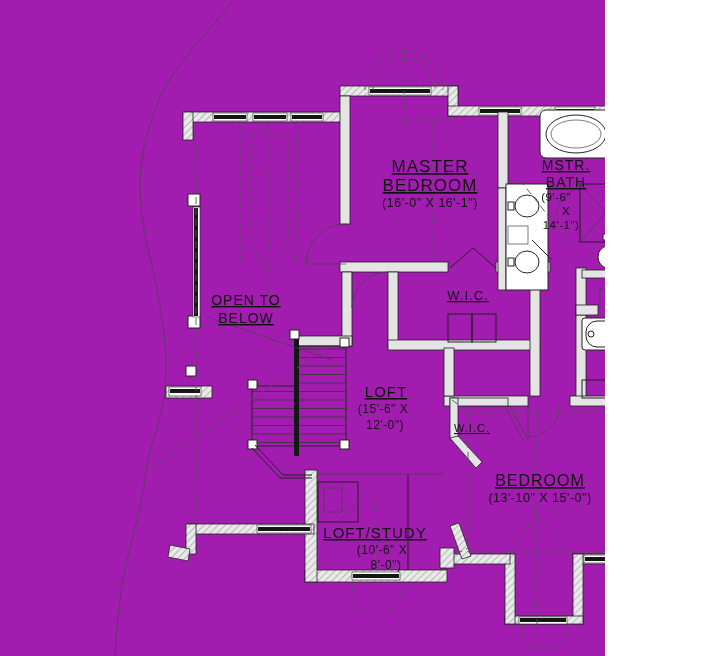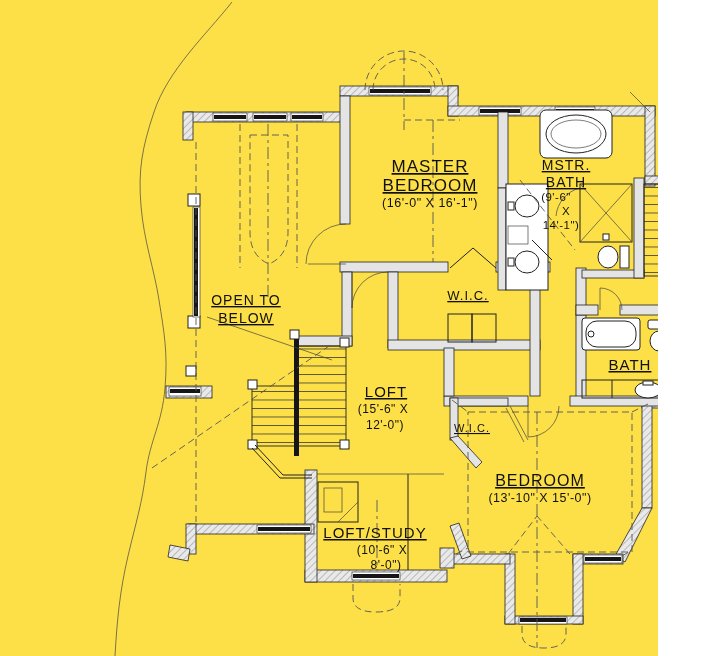--- a/index.html
+++ b/index.html
@@ -1,16 +1,16 @@
 <!DOCTYPE html>
 <html><head>
 <meta charset="utf-8">
 <style>
   html,body{margin:0;padding:0;background:#ffffff;}
-  .canvas{position:relative;width:658px;height:656px;background:#fde047;overflow:hidden;}
+  .canvas{position:relative;width:605px;height:656px;background:#a21caf;overflow:hidden;}
   svg{display:block;}
   .w   {fill:url(#hatch);stroke:#222;stroke-width:0.8;}
   .iw  {fill:#e4e4e4;stroke:#222;stroke-width:0.8;}
   .ln  {stroke:#222;stroke-width:1;fill:none;}
   .thin{stroke:#444;stroke-width:0.7;fill:none;}
   .dash{stroke:#555;stroke-width:0.9;fill:none;stroke-dasharray:7 4;}
   .cdash{stroke:#555;stroke-width:0.9;fill:none;stroke-dasharray:12 4 3 4;}
   .win {fill:#161616;}
   .winbg{fill:#fff;stroke:#222;stroke-width:0.6;}
   .fix {fill:#fff;stroke:#222;stroke-width:1;}

